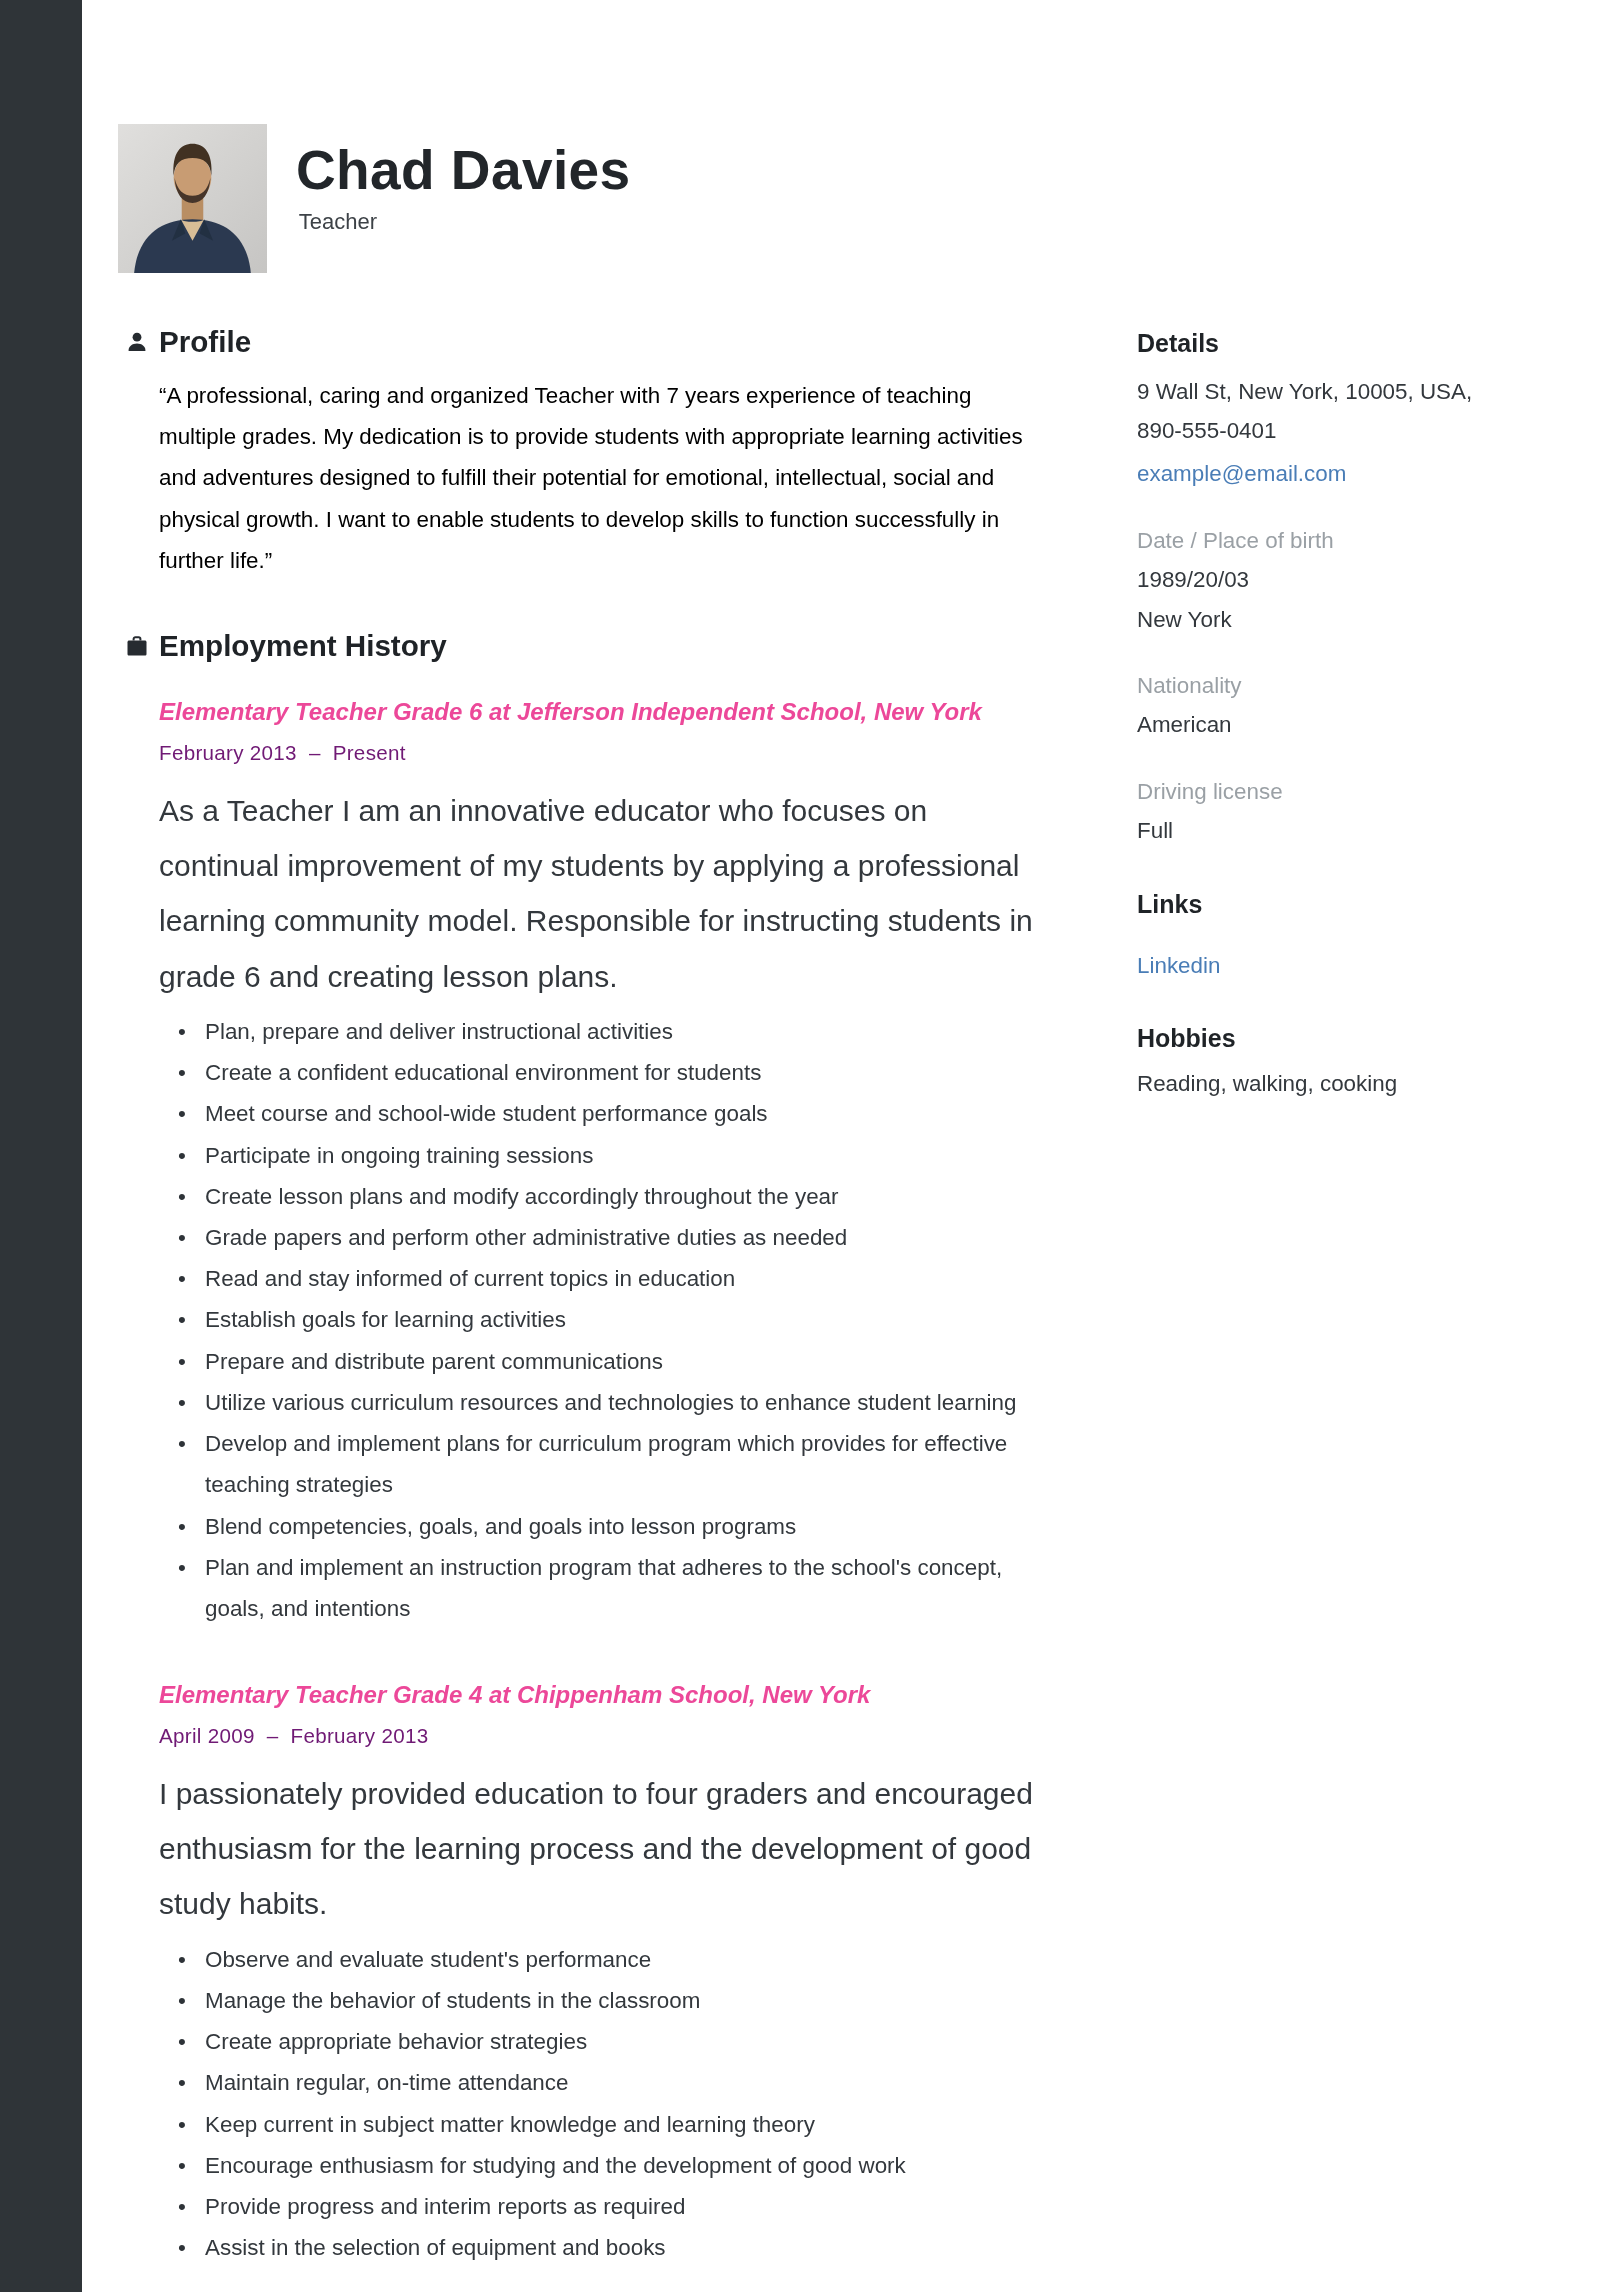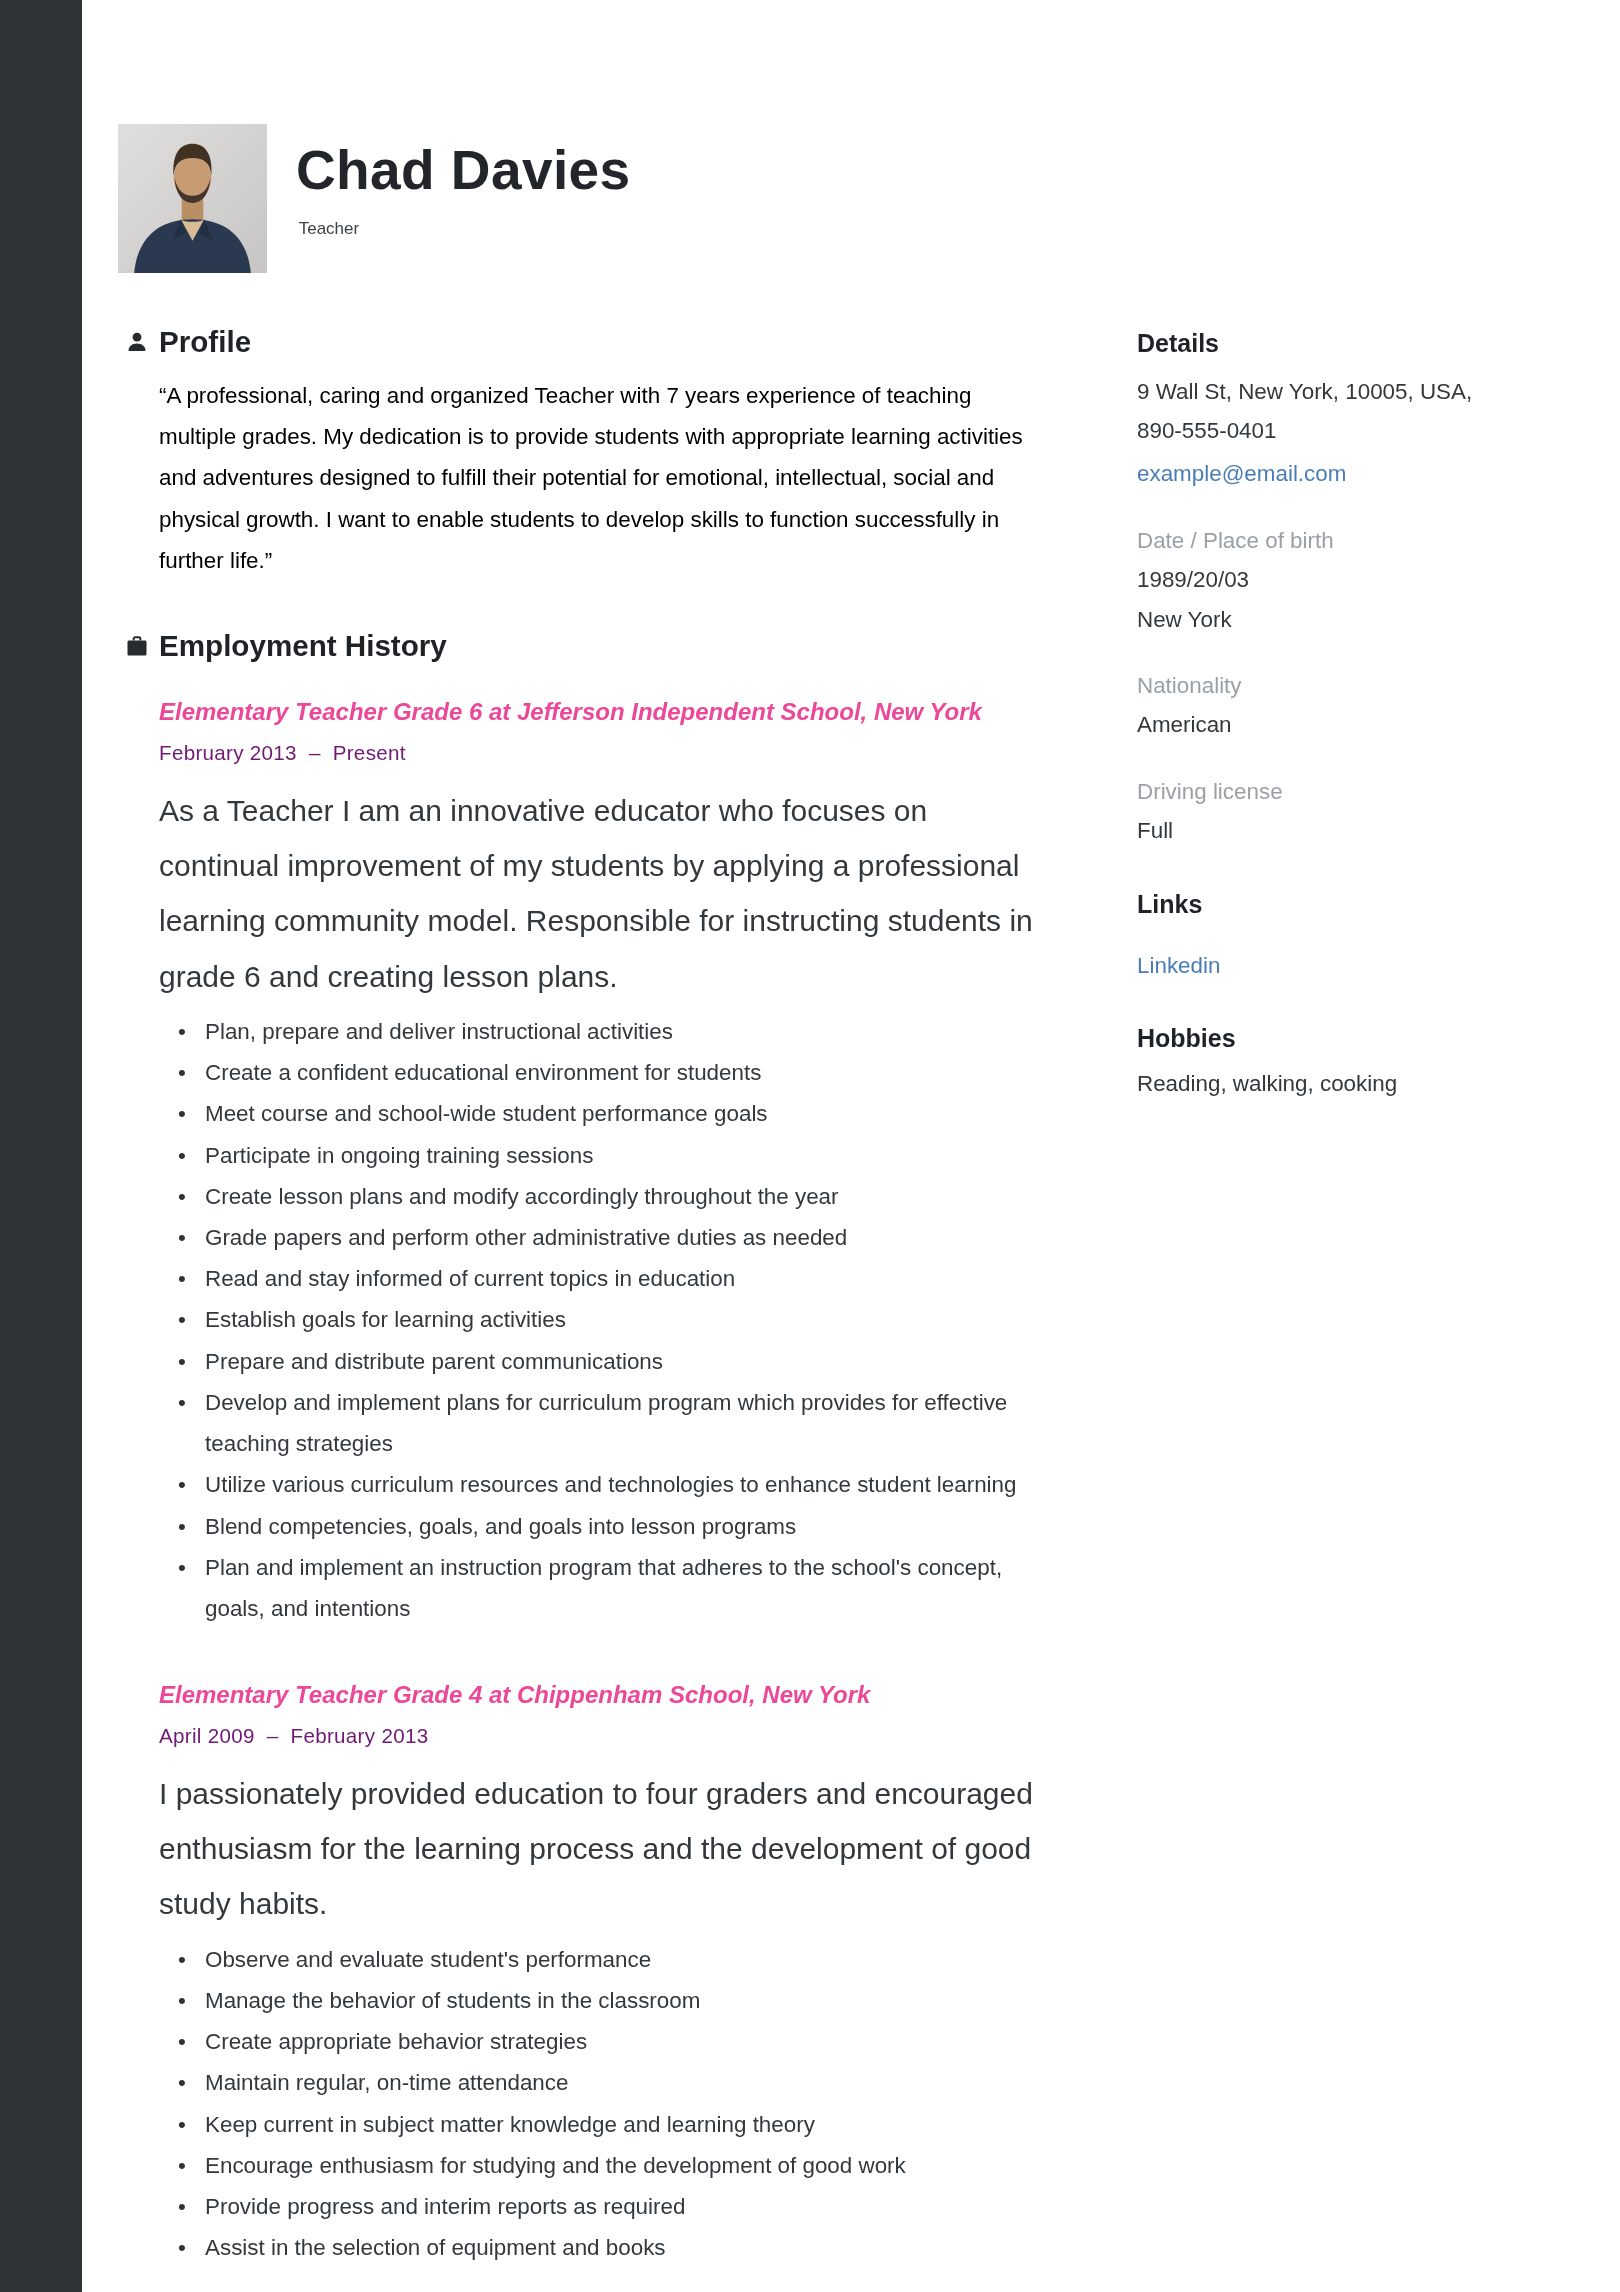--- a/index.html
+++ b/index.html
@@ -12,21 +12,21 @@
     overflow:hidden;
   }
   .left-strip { position:absolute; left:0; top:0; width:82px; height:2293px; background:#2f3438; }
   .page { position:absolute; left:82px; top:0; width:1538px; }
 
   
   .header { display:flex; align-items:flex-start; margin:124px 0 0 36px; }
   .photo { width:149px; height:149px; flex:0 0 auto; overflow:hidden; }
   .header-text { margin-left:29px; margin-top:16px; }
   .name { font-size:55px; font-weight:bold; color:#22262a; letter-spacing:0.4px; line-height:1.1; }
-  .candidate-title { font-size:17px; color:#3d4247; margin-top:18px; margin-left:2.7px; }
+  .candidate-title { font-size:22px; color:#3d4247; margin-top:8px; margin-left:2.7px; }
 
   
   .main { display:flex; margin:52px 0 0 43px; }
   .col-left { width:937px; }
   .col-right { width:360px; margin-left:75px; padding-top:3.6px; }
 
   
   .section { display:grid; grid-template-columns:34px 1fr; align-items:start; }
   .section.employment { margin-top:48px; }
   .sec-icon { grid-column:1; grid-row:1; width:24px; height:24px; margin-top:5.4px; }
@@ -127,22 +127,22 @@
 
             <li>Plan, prepare and deliver instructional activities</li>
                 <li>Create a confident educational environment for students</li>
                 <li>Meet course and school-wide student performance goals</li>
                 <li>Participate in ongoing training sessions</li>
                 <li>Create lesson plans and modify accordingly throughout the year</li>
                 <li>Grade papers and perform other administrative duties as needed</li>
                 <li>Read and stay informed of current topics in education</li>
                 <li>Establish goals for learning activities</li>
                 <li>Prepare and distribute parent communications</li>
+                <li>Utilize various curriculum resources and technologies to enhance student learning</li>
                 <li>Develop and implement plans for curriculum program which provides for effective teaching strategies</li>
-                <li>Utilize various curriculum resources and technologies to enhance student learning</li>
                 <li>Blend competencies, goals, and goals into lesson programs</li>
                 <li>Plan and implement an instruction program that adheres to the school's concept, goals, and intentions</li>
               </ul>
           </article>
 
           <article class="job">
             <h3 class="job-heading">Elementary Teacher Grade 4 at Chippenham School, New York</h3>
             <div class="job-dates">April 2009  –  February 2013</div>
             <p class="job-desc">I passionately provided education to four graders and encouraged enthusiasm for the learning process and the development of good study habits.</p>
             <ul class="bullets">

